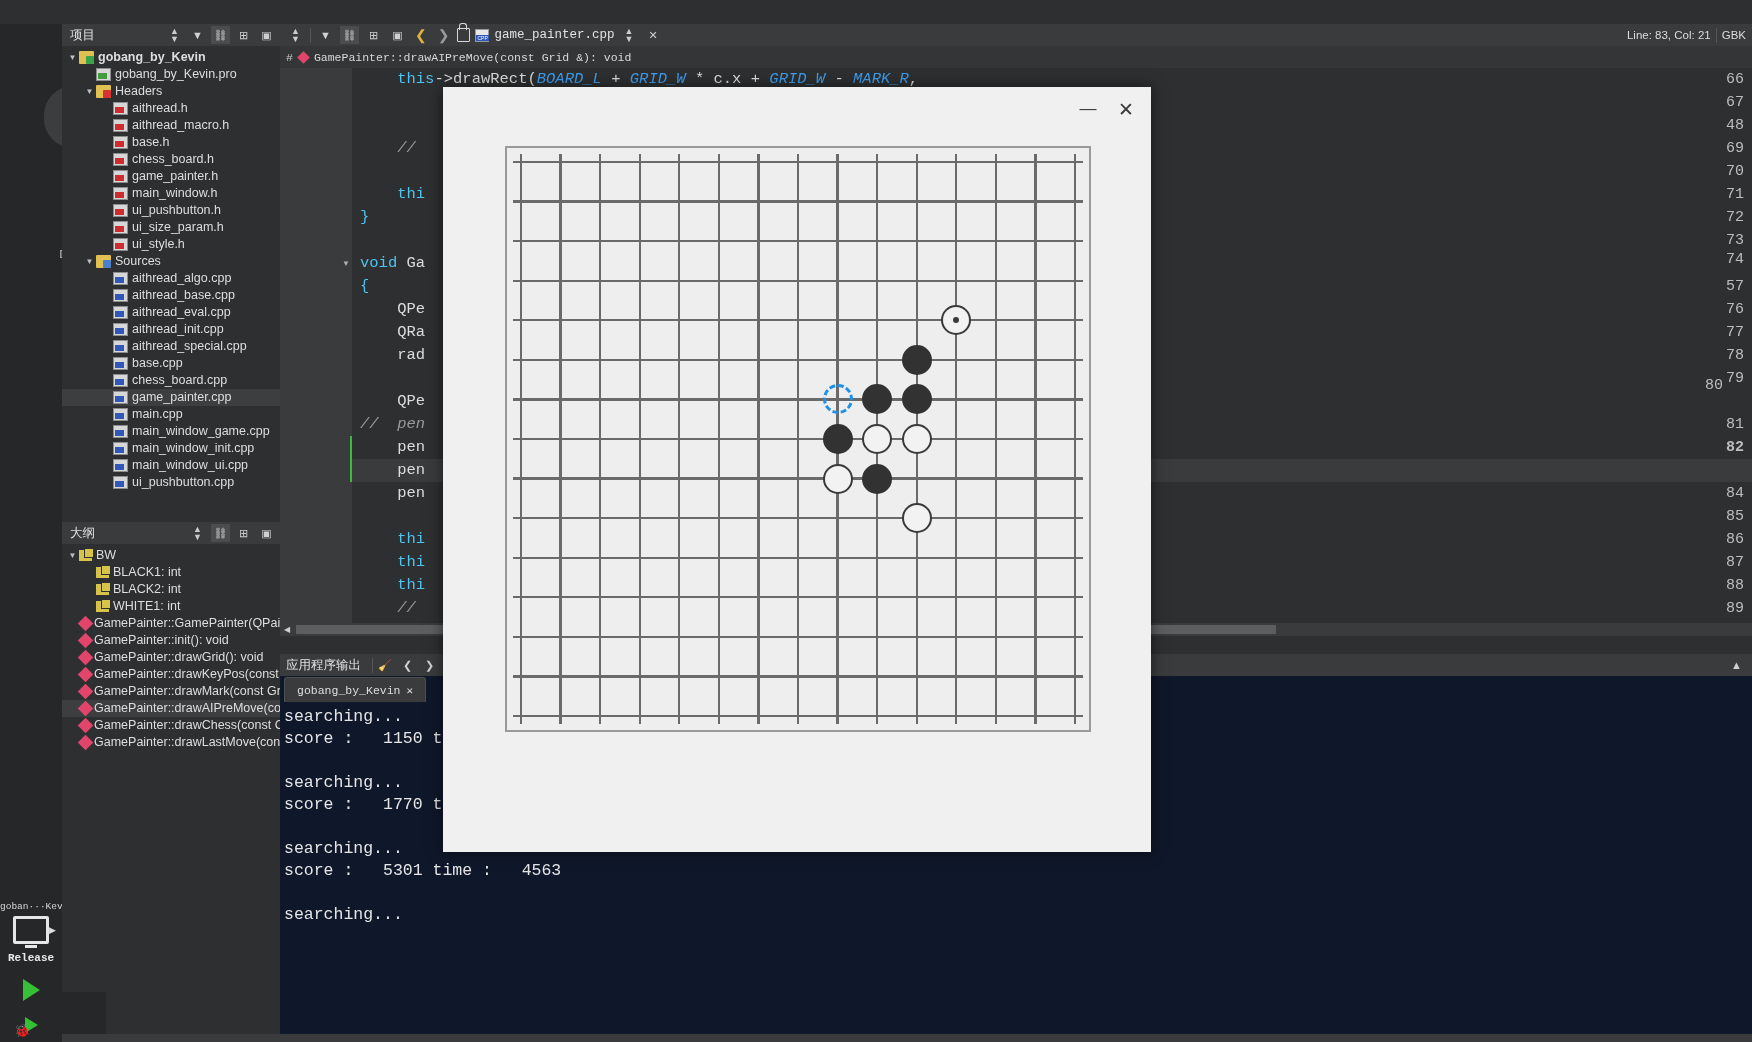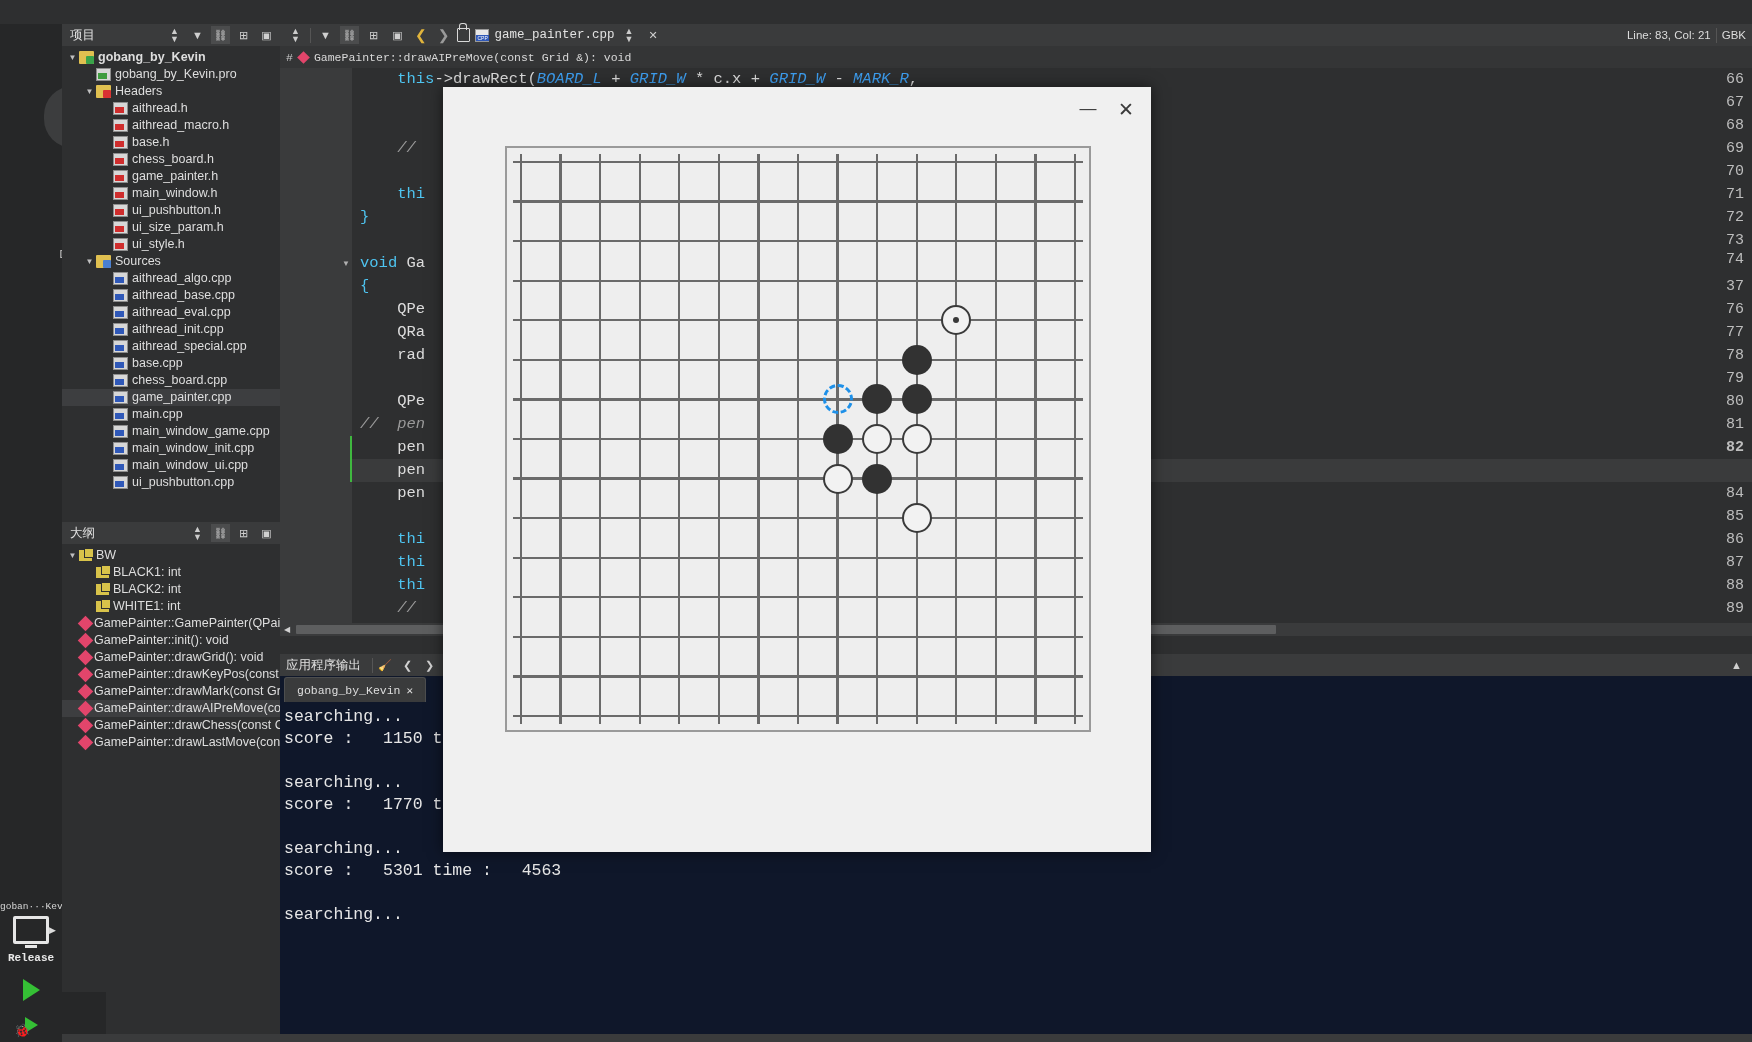--- a/index.html
+++ b/index.html
@@ -493,34 +493,34 @@
       <span style="color:#c8c8c8;">#</span>
       <span class="crumb-dm"></span>
       <span>GamePainter::drawAIPreMove(const Grid &amp;): void</span>
     </div>
 
     <div class="codearea">
       <div class="gutter"></div>
       <div id="gutter-nums">
           <div class="ln" style="top: 0px;">66</div>
           <div class="ln" style="top: 23px;">67</div>
-          <div class="ln" style="top: 46px;">68</div>
+          <div class="ln" style="top: 46px;">48</div>
           <div class="ln" style="top: 69px;">69</div>
           <div class="ln" style="top: 92px;">70</div>
           <div class="ln" style="top: 115px;">71</div>
           <div class="ln" style="top: 138px;">72</div>
           <div class="ln" style="top: 161px;">73</div>
           <div class="ln" style="top: 180px;">74</div>
           <div class="fold" style="top: 184px;">▼</div>
-          <div class="ln" style="top: 207px;">37</div>
+          <div class="ln" style="top: 207px;">57</div>
           <div class="ln" style="top: 230px;">76</div>
           <div class="ln" style="top: 253px;">77</div>
           <div class="ln" style="top: 276px;">78</div>
           <div class="ln" style="top: 299px;">79</div>
-          <div class="ln" style="top: 322px;">80</div>
+          <div class="ln" style="top: 306px; text-align: center;">80</div>
           <div class="ln" style="top: 345px;">81</div>
           <div class="ln" style="top: 368px; font-weight: bold;">82</div>
           <div class="ln cur" style="top: 391px;">83</div>
           <div class="ln" style="top: 414px;">84</div>
           <div class="ln" style="top: 437px;">85</div>
           <div class="ln" style="top: 460px;">86</div>
           <div class="ln" style="top: 483px;">87</div>
           <div class="ln" style="top: 506px;">88</div>
           <div class="ln" style="top: 529px;">89</div>
           <div class="ln" style="top: 552px;">90</div>

